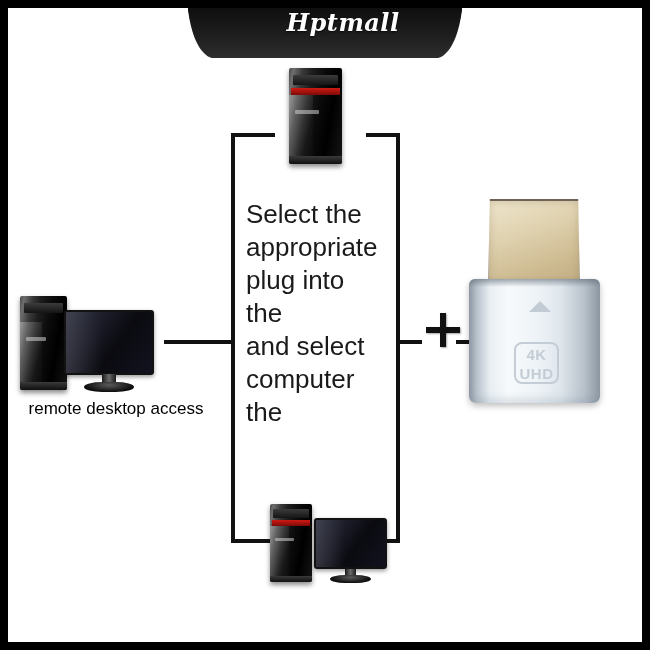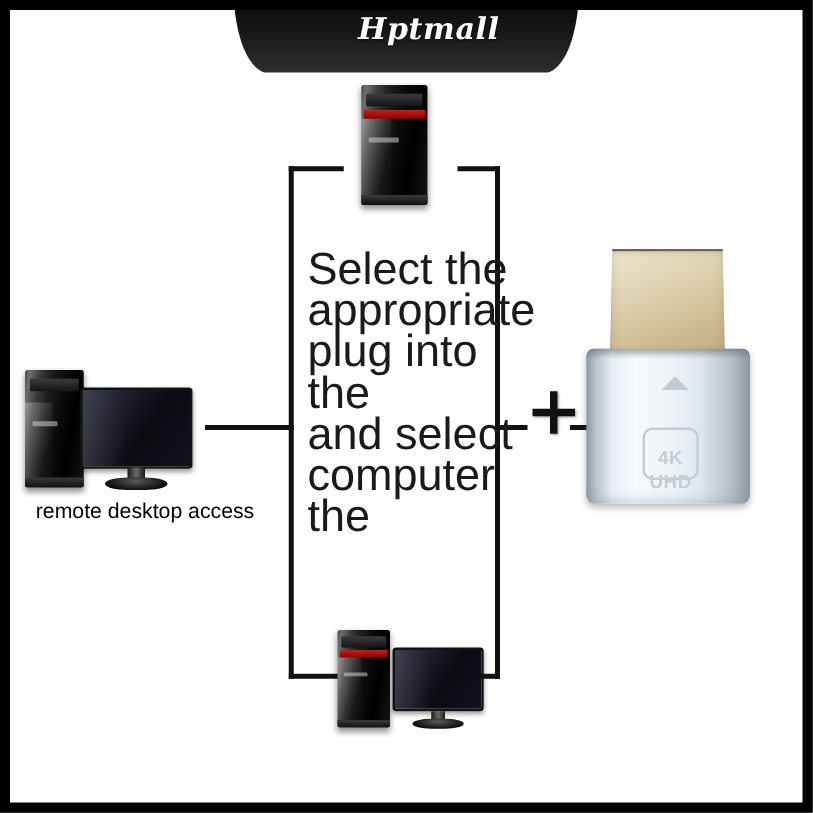--- a/index.html
+++ b/index.html
@@ -56,21 +56,21 @@
   .lines { position:absolute; left:0; top:0; width:634px; height:634px; }
 
   
   .instructions {
     position: absolute;
     left: 238px;
     top: 190px;
     width: 156px;
     color: #1a1a1a;
     font-family: "Liberation Sans", sans-serif;
-    font-size: 36px;
+    font-size: 26px;
     line-height: 33px;
     font-weight: 400;
   }
   .instructions .ln { display:block; white-space: nowrap; }
 
   
   .plus {
     position: absolute;
     left: 418px;
     top: 305px;
@@ -191,21 +191,21 @@
     position:absolute; left:45px; top:63px; width:45px; height:42px;
     border: 2.5px solid #c4cdd5;
     border-radius: 8px;
     color: #c4cdd5;
     font-family: "Liberation Sans", sans-serif;
     font-weight: bold;
     font-size: 15px;
     line-height: 19px;
     text-align: center;
     box-sizing: border-box;
-    padding-top: 13px;
+    padding-top: 1px;
     letter-spacing: .5px;
   }
 </style>
 </head>
 <body>
 
 <div class="canvas">
   <div class="page">
 
     <div class="banner-wrap">

